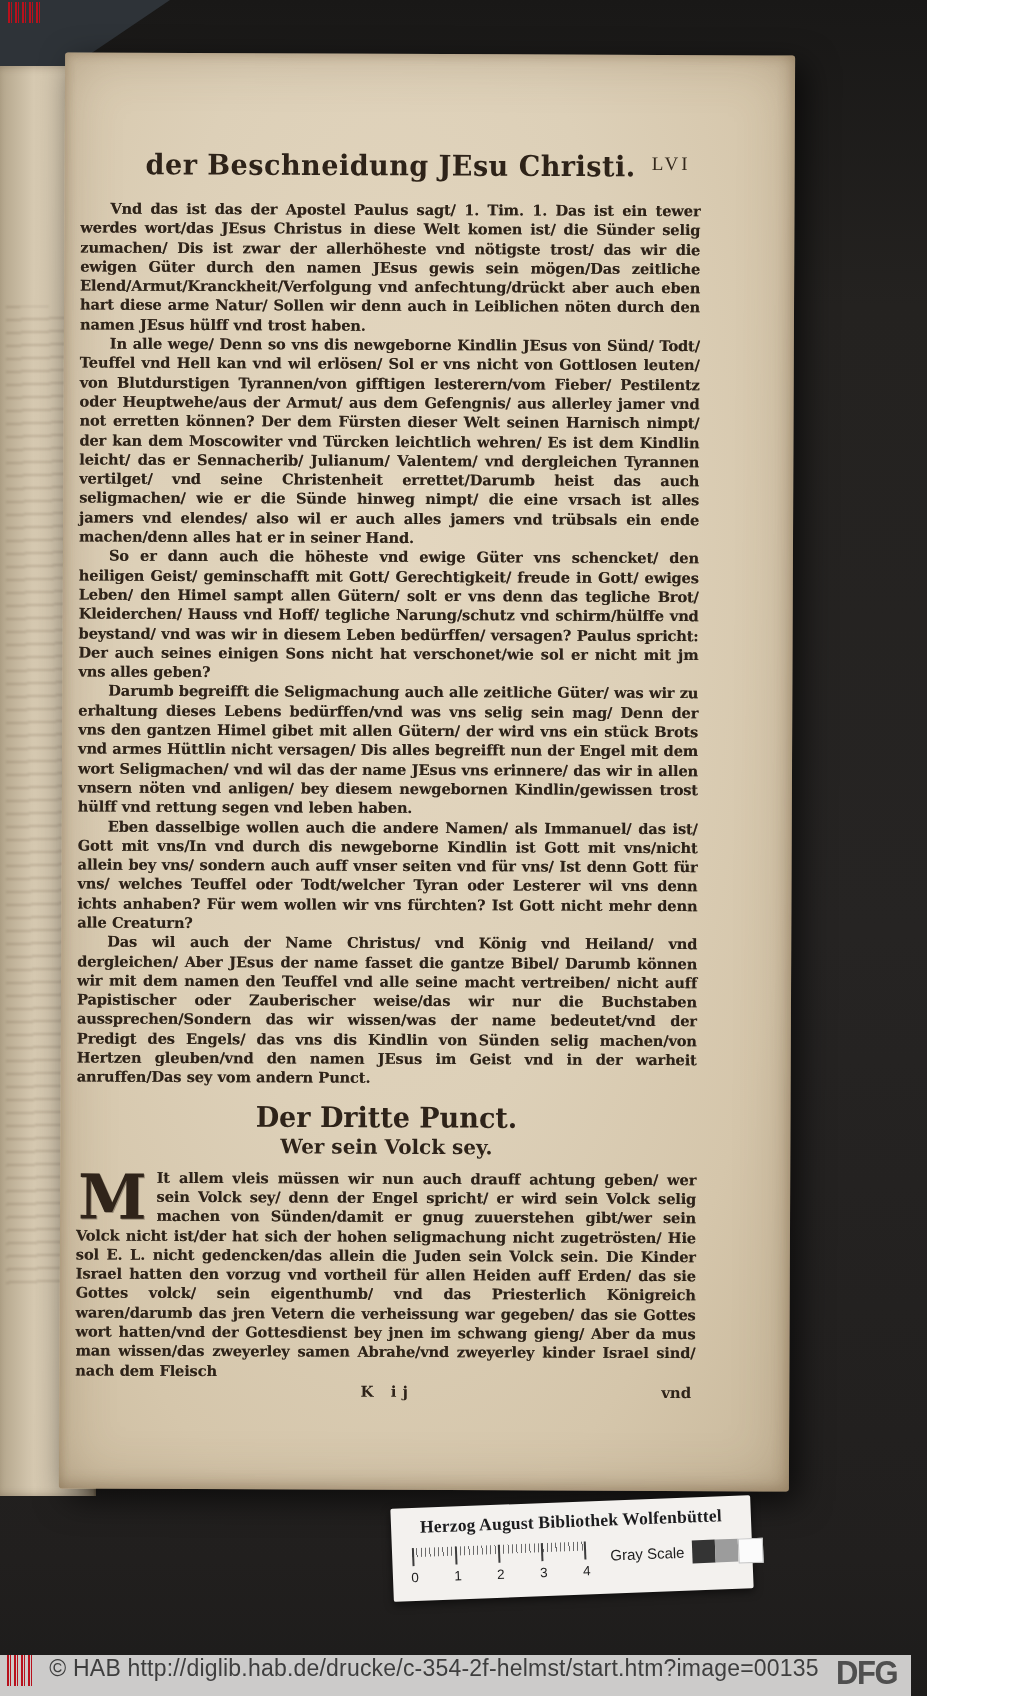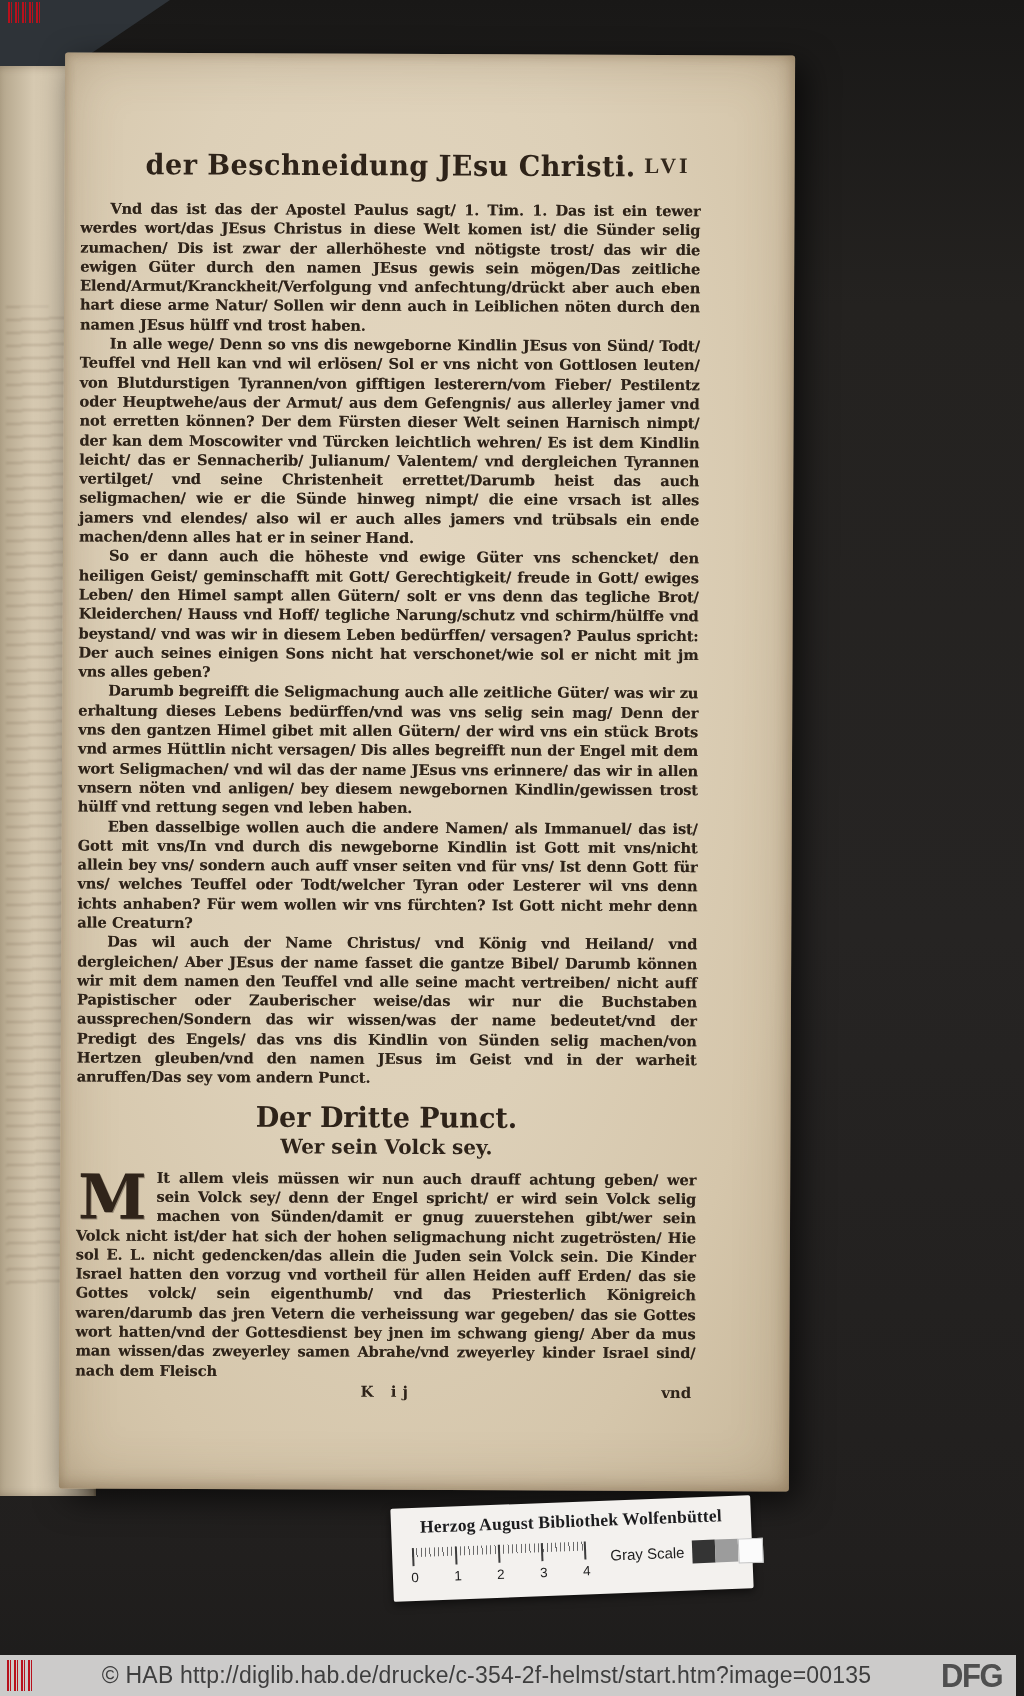--- a/index.html
+++ b/index.html
@@ -1,17 +1,17 @@
 <!DOCTYPE html>
 <html><head>
 <meta charset="utf-8">
 <style>
   html,body{margin:0;padding:0;}
   .scene{
-    position:relative;width:1024px;height:1696px;overflow:hidden;
+    position:relative;width:927px;height:1696px;overflow:hidden;
     background:linear-gradient(180deg,#191817 0%,#242220 18%,#262423 55%,#211f1e 92%,#1d1c1b 100%);
     font-family:"DejaVu Serif",serif;
   }
   
   .corner-board{position:absolute;left:0;top:0;width:170px;height:115px;
     background:#2e3338;clip-path:polygon(0 0,100% 0,0 100%);}
   
   .under-pages{position:absolute;left:0;top:66px;width:96px;height:1430px;
     background:linear-gradient(90deg,#b3a58b 0%,#d6c9b1 35%,#d2c5ad 80%,#b9ab91 97%,#8a7d66 100%);
     box-shadow:inset -4px 0 8px rgba(60,44,26,.35);}
@@ -27,21 +27,21 @@
     background:radial-gradient(ellipse at 45% 35%,#e4d7c0 0%,#ddd0b8 45%,#d5c6ab 75%,#c8b89b 100%);
     border-radius:3px;transform:rotate(.25deg);
     box-shadow:inset 0 0 55px rgba(92,68,40,.28),inset -4px -5px 14px rgba(92,68,40,.28),
                inset 3px 3px 10px rgba(120,95,60,.2),9px 10px 32px rgba(0,0,0,.65);
   }
   .content{position:absolute;left:16px;top:96px;width:620px;color:#2e2319;}
   .page-header{position:relative;height:40px;margin-bottom:10px;}
   .running-title{display:block;text-align:center;font-weight:700;font-size:27px;
     letter-spacing:.5px;transform:scaleY(1.05);}
   .folio{position:absolute;right:10px;top:2px;font-family:"Liberation Serif",serif;
-    font-weight:700;font-size:22px;letter-spacing:3px;color:#33281c;}
+    font-weight:400;font-size:19px;letter-spacing:3px;color:#33281c;}
   p.body{margin:0;font-size:14.6px;line-height:19.3px;font-weight:700;
     text-align:justify;text-indent:30px;letter-spacing:-.15px;word-spacing:.4px;
     text-shadow:0 0 .5px rgba(46,35,25,.55);}
   h2.punct{margin:14px 0 2px;text-align:center;font-size:27px;font-weight:700;transform:scaleY(1.05);}
   h3.punct-sub{margin:2px 0 10px;text-align:center;font-size:20px;font-weight:700;}
   .dropcap{float:left;font-size:62px;line-height:52px;padding:4px 10px 0 2px;
     font-weight:700;color:#30241a;text-shadow:1px 1px 0 rgba(46,35,25,.35);}
   .dropcap-para{text-indent:0 !important;}
   .sig-row{position:relative;height:22px;margin-top:2px;font-size:15px;font-weight:700;}
   .sig{position:absolute;left:46%;letter-spacing:6px;}
@@ -60,22 +60,22 @@
   .rnum{position:absolute;top:25px;transform:translateX(-50%);
     font-family:"Liberation Sans",sans-serif;font-size:13.5px;color:#222;}
   .gs-label{font-family:"Liberation Sans",sans-serif;font-size:15px;color:#1f1f1f;
     margin:9px 8px 0 2px;white-space:nowrap;}
   .swatches{display:flex;margin-top:6px;}
   .sw{width:23px;height:23px;}
   .sw1{background:#343434;}
   .sw2{background:#9c9c9c;}
   .sw3{background:#fbfbfb;border:1px solid #c2c2c2;}
   
-  .footer-bar{position:absolute;left:0;right:8px;bottom:0;height:41px;background:#cccbca;
-    display:flex;align-items:center;}
+  .footer-bar{position:absolute;left:0;right:16px;bottom:0;height:41px;background:#cccbca;
+    display:flex;}
   .footer-barcode{margin-left:7px;width:25px;height:31px;flex:none;}
   .footer-url{flex:1;text-align:center;font-family:"Liberation Sans",sans-serif;
     font-size:23px;color:#3e3e3e;letter-spacing:.2px;}
   .dfg{margin-right:14px;font-family:"Liberation Sans",sans-serif;font-weight:800;
     font-size:31px;color:#4f4f4f;letter-spacing:-1.5px;transform:scaleY(1.08);}
 </style>
 </head>
 <body>
 
 <div class="scene">

